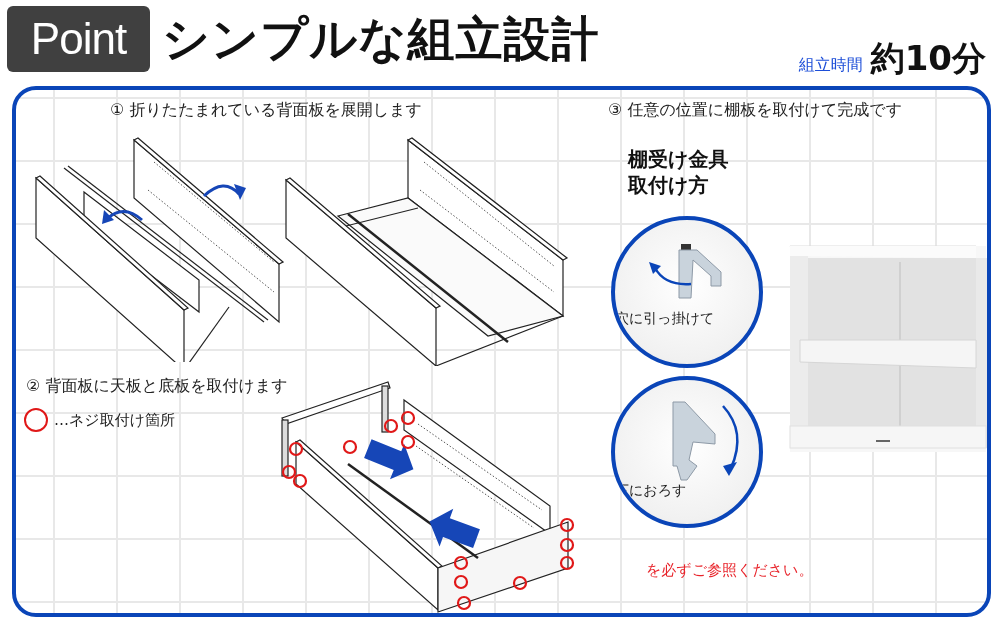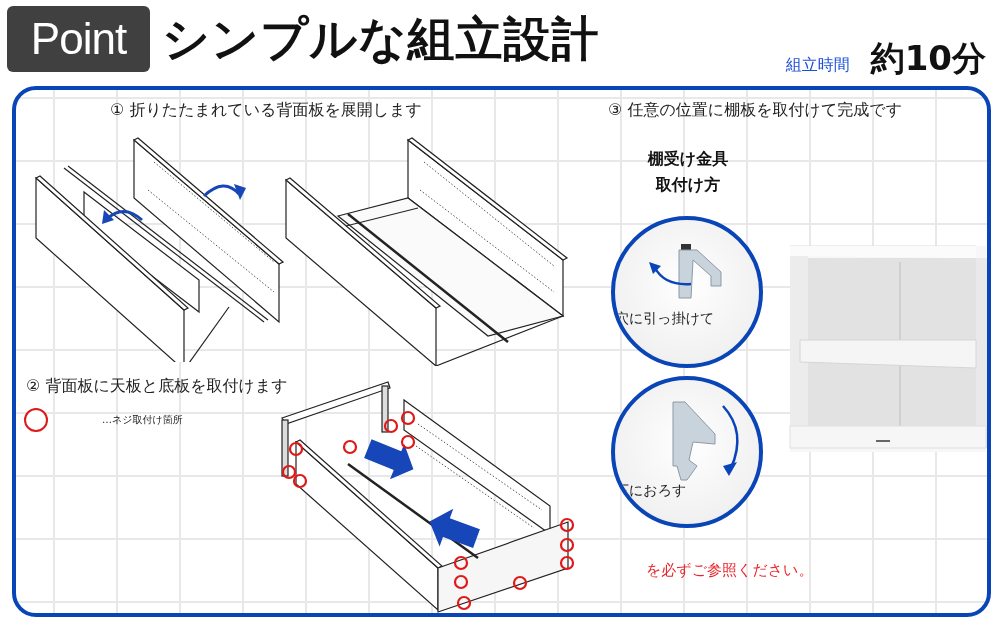--- a/index.html
+++ b/index.html
@@ -6,39 +6,39 @@
   body { width: 1000px; height: 625px; background: #ffffff; position: relative; overflow: hidden;
     font-family: "DejaVu Sans", sans-serif; color: #111; }
   .header { position: absolute; left: 0; top: 0; width: 1000px; height: 86px; }
   .point-badge { position: absolute; left: 7px; top: 6px; width: 143px; height: 66px; background: #404040;
     border-radius: 6px; color: #fff; font-family: "Liberation Sans", sans-serif; font-size: 44px;
     line-height: 66px; text-align: center; letter-spacing: -1px; }
   .main-title { position: absolute; left: 162px; top: 4px; font-size: 47px; font-weight: bold; letter-spacing: 1px;
     line-height: 70px; color: #111; }
   .time-block { position: absolute; right: 14px; top: 36px; white-space: nowrap; }
   .time-label { font-size: 16px; color: #1d4ed8; vertical-align: baseline; }
-  .time-value { font-size: 34px; font-weight: bold; color: #111; margin-left: 21px; vertical-align: baseline; }
+  .time-value { font-size: 34px; font-weight: bold; color: #111; margin-left: 8px; vertical-align: baseline; }
 
   .panel { position: absolute; left: 12px; top: 86px; width: 979px; height: 531px; border: 4px solid #0a45b8;
     border-radius: 24px; overflow: hidden;
     background-color: #fff;
     background-image:
       linear-gradient(to right, #e8e8e8 0, #e8e8e8 2px, transparent 2px),
       linear-gradient(to bottom, #e8e8e8 0, #e8e8e8 2px, transparent 2px);
     background-size: 63px 63px;
     background-position: 37px 7px;
   }
   .step-title { position: absolute; font-size: 16px; color: #222; white-space: nowrap; background: transparent; }
   .step1 { left: 94px; top: 10px; }
   .step2 { left: 10px; top: 286px; }
   .step3 { left: 592px; top: 10px; }
-  .legend { position: absolute; left: 8px; top: 318px; display: flex; align-items: center; font-size: 10px; color: #222; gap: 48px; }
+  .legend { position: absolute; left: 8px; top: 318px; display: flex; align-items: center; font-size: 15px; color: #222; }
   .legend-ring { width: 24px; height: 24px; border: 2.5px solid #e01818; border-radius: 50%; margin-right: 6px; background: #fff; }
 
-  .bracket-title { position: absolute; left: 612px; top: 56px; width: 120px; text-align: center; font-size: 16px;
+  .bracket-title { position: absolute; left: 612px; top: 56px; width: 120px; text-align: left; font-size: 20px;
     font-weight: bold; line-height: 26px; color: #111; }
 
   .circle { position: absolute; width: 152px; height: 152px; border: 4px solid #0a45b8; border-radius: 50%;
     background: radial-gradient(circle at 50% 45%, #ffffff 0%, #f1f1f1 70%, #e4e4e4 100%); overflow: hidden; }
   .circle1 { left: 595px; top: 126px; }
   .circle2 { left: 595px; top: 286px; }
   .circle-caption { position: absolute; left: 0; width: 100%; text-align: left; font-size: 14px; color: #222; }
   .circle1 .circle-caption { top: 90px; }
   .circle2 .circle-caption { top: 102px; }
 

